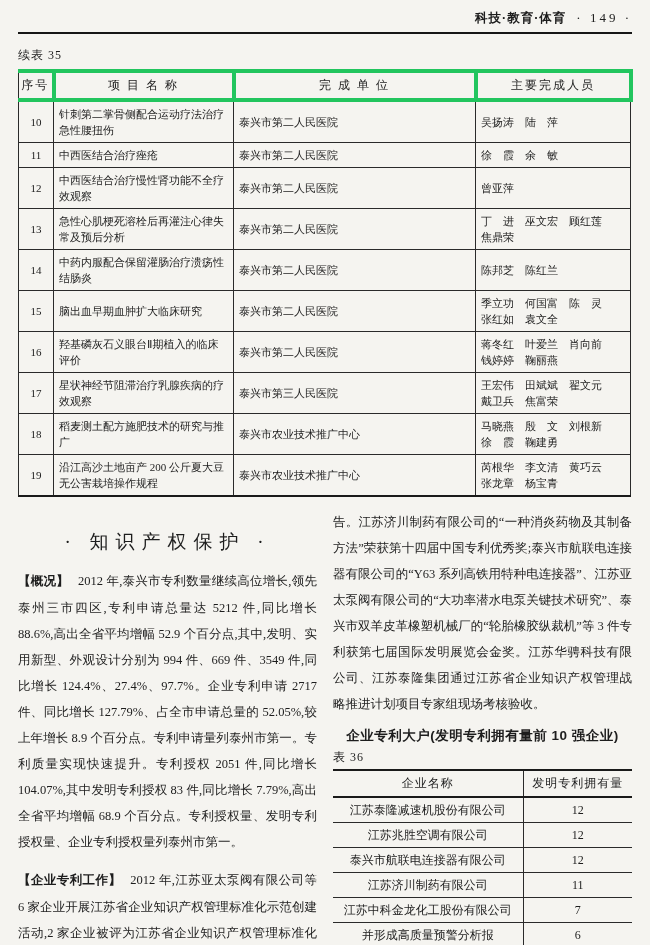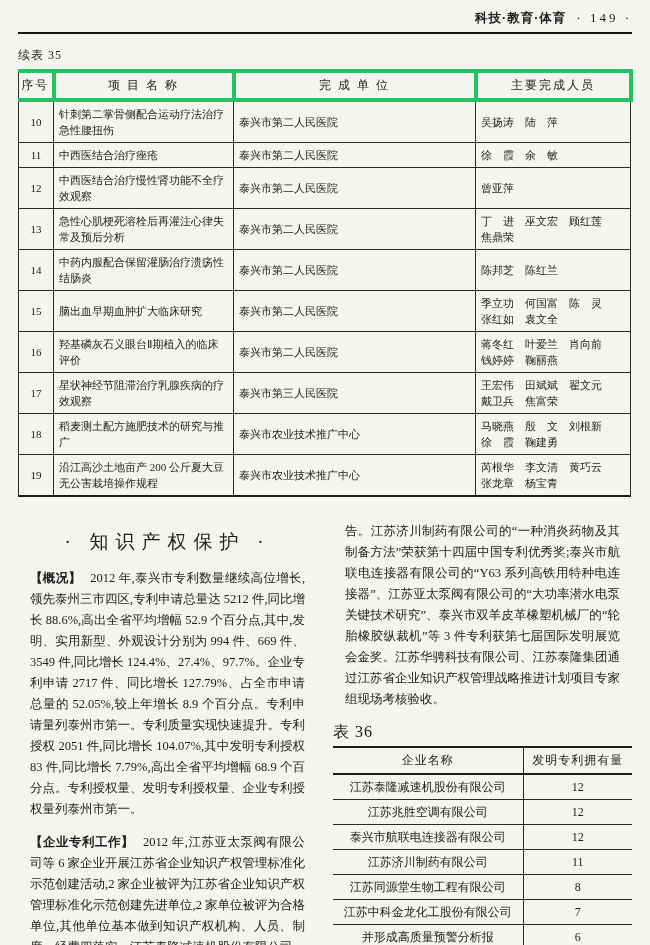--- a/index.html
+++ b/index.html
@@ -30,29 +30,29 @@
   .t35 td.no{text-align:center;}
   .t35 td.pre{white-space:pre-line;}
   .t35 tr > *:first-child{border-left:1px solid #2a2a2a;}
   
   .two-col{display:flex;gap:16px;margin-top:12px;}
   .col{flex:0 0 299px;width:299px;}
   .section-title{
     text-align:center;font-size:19px;letter-spacing:7px;
     margin:20px 0 13px 0;font-family:"Liberation Serif",serif;
   }
-  p.body{margin:12px;text-align:justify;font-size:12.5px;line-height:21px;}
+  p.body{margin:0;text-align:justify;font-size:12.5px;line-height:26px;}
   p.body + p.body{margin-top:12px;}
-  .para-label{font-family:Liberation Sans, sans-serif;font-weight:bold;padding-right:9px;font-size:12.5px;}
+  .para-label{font-family:Liberation Mono, monospace;font-weight:bold;padding-right:9px;font-size:12.5px;}
   
   .t36-title{
     font-family:"Liberation Sans",sans-serif;font-weight:bold;
     font-size:13.5px;text-align:center;margin-top:10px;letter-spacing:0.5px;
   }
-  .t36-caption{font-size:16px;margin:4px 0 3px 0;letter-spacing:1px;}
+  .t36-caption{font-size:12px;margin:4px 0 3px 0;letter-spacing:1px;}
   .t36{width:299px;table-layout:fixed;border-top:2px solid #1a1a1a;border-bottom:2px solid #1a1a1a;}
   .t36 col.c1{width:190px;} .t36 col.c2{width:109px;}
   .t36 th{
     font-weight:normal;font-size:12px;letter-spacing:1px;text-align:center;
     border-bottom:2px solid #1a1a1a;padding:4px 2px;
   }
   .t36 td{font-size:12px;text-align:center;padding:3.5px 2px;border-bottom:1px solid #2a2a2a;}
   .t36 tr:last-child td{border-bottom:none;}
   .t36 th + th, .t36 td + td{border-left:1px solid #2a2a2a;}
 </style>
@@ -166,20 +166,21 @@
 
     <div class="col">
       <div class="section-title">· 知识产权保护 ·</div>
       <p class="body"><span class="para-label">【概况】</span><span>2012 年,泰兴市专利数量继续高位增长,领先泰州三市四区,专利申请总量达 5212 件,同比增长 88.6%,高出全省平均增幅 52.9 个百分点,其中,发明、实用新型、外观设计分别为 994 件、669 件、3549 件,同比增长 124.4%、27.4%、97.7%。企业专利申请 2717 件、同比增长 127.79%、占全市申请总量的 52.05%,较上年增长 8.9 个百分点。专利申请量列泰州市第一。专利质量实现快速提升。专利授权 2051 件,同比增长 104.07%,其中发明专利授权 83 件,同比增长 7.79%,高出全省平均增幅 68.9 个百分点。专利授权量、发明专利授权量、企业专利授权量列泰州市第一。</span></p>
       <p class="body"><span class="para-label">【企业专利工作】</span><span>2012 年,江苏亚太泵阀有限公司等 6 家企业开展江苏省企业知识产权管理标准化示范创建活动,2 家企业被评为江苏省企业知识产权管理标准化示范创建先进单位,2 家单位被评为合格单位,其他单位基本做到知识产权机构、人员、制度、经费四落实。江苏泰隆减速机股份有限公司、江苏华骋科技开展主导产品专利态势研究,并形成高质量预警分析报</span></p>
     </div>
 
     <div class="col">
       <p class="body">告。江苏济川制药有限公司的“一种消炎药物及其制备方法”荣获第十四届中国专利优秀奖;泰兴市航联电连接器有限公司的“Y63 系列高铁用特种电连接器”、江苏亚太泵阀有限公司的“大功率潜水电泵关键技术研究”、泰兴市双羊皮革橡塑机械厂的“轮胎橡胶纵裁机”等 3 件专利获第七届国际发明展览会金奖。江苏华骋科技有限公司、江苏泰隆集团通过江苏省企业知识产权管理战略推进计划项目专家组现场考核验收。</p>
 
+      <div class="t36-title">企业专利大户(发明专利拥有量前 10 强企业)</div>
       <div class="t36-caption">表 36</div>
 
       <table class="t36">
         <colgroup>
             <col class="c1">
             <col class="c2">
           </colgroup>
         <thead>
           <tr>
             <th>企业名称</th>
@@ -197,24 +198,20 @@
           </tr>
           <tr>
             <td>泰兴市航联电连接器有限公司</td>
             <td>12</td>
           </tr>
           <tr>
             <td>江苏济川制药有限公司</td>
             <td>11</td>
           </tr>
           <tr>
-            <td>江苏同源堂生物工程有限公司</td>
-            <td>8</td>
-          </tr>
-          <tr>
             <td>江苏中科金龙化工股份有限公司</td>
             <td>7</td>
           </tr>
           <tr>
             <td>并形成高质量预警分析报</td>
             <td>6</td>
           </tr>
           <tr>
             <td>江苏亚太泵阀有限公司</td>
             <td>6</td>

